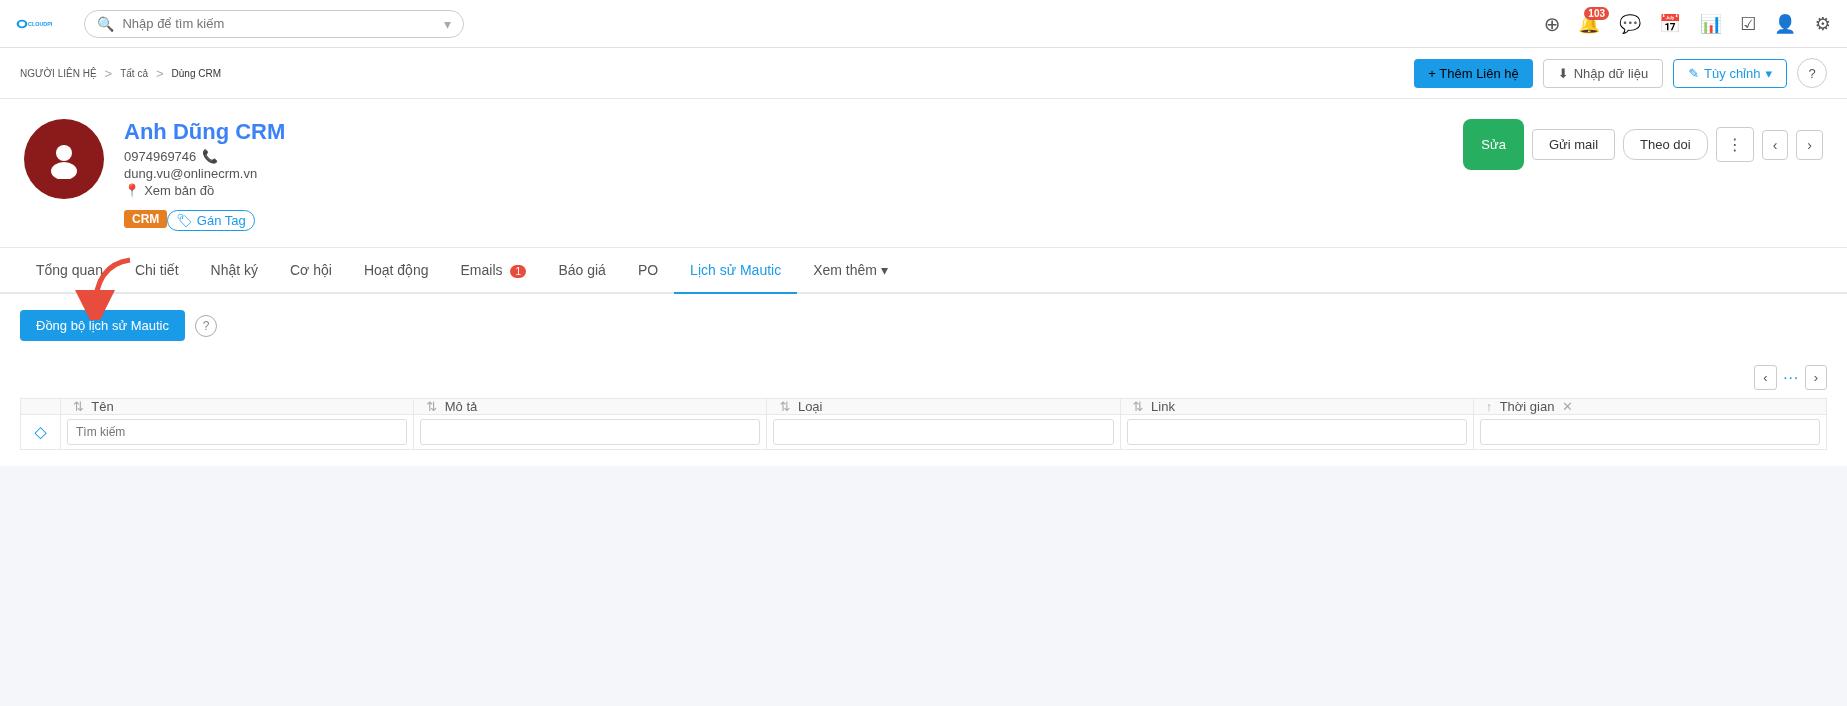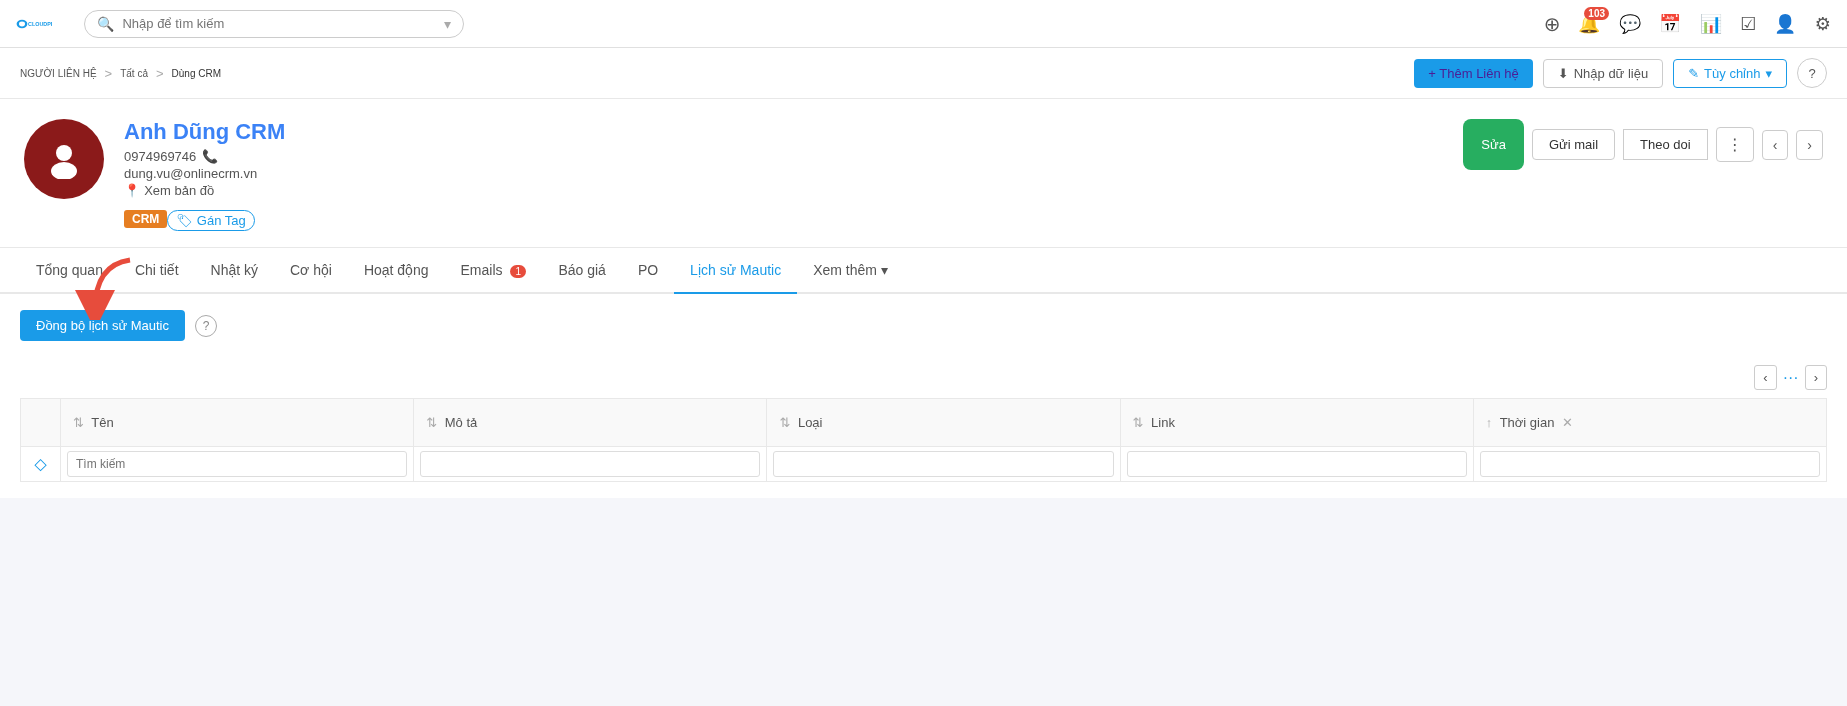--- a/index.html
+++ b/index.html
@@ -90,21 +90,21 @@
       font-size: 13px;
     }
     .breadcrumb-actions {
       margin-left: auto;
       display: flex;
       align-items: center;
       gap: 10px;
     }
     .btn-primary {
       background: #1a9be8;
-      color: #4c1d95;
+      color: #000000;
       border: none;
       border-radius: 4px;
       padding: 7px 14px;
       font-size: 13px;
       cursor: pointer;
       display: flex;
       align-items: center;
       gap: 5px;
     }
     .btn-outline {
@@ -220,21 +220,21 @@
       border: 1px solid #ccc;
       border-radius: 4px;
       padding: 7px 16px;
       font-size: 13px;
       cursor: pointer;
     }
     .btn-theo-doi {
       background: #fff;
       color: #333;
       border: 1px solid #ccc;
-      border-radius: 0;
+      border-radius: 12px;
       padding: 7px 16px;
       font-size: 13px;
       cursor: pointer;
     }
     .btn-dots {
       background: #fff;
       color: #555;
       border: 1px solid #ccc;
       border-radius: 4px;
       padding: 7px 10px;
@@ -321,21 +321,21 @@
     }
 
     
     .data-table {
       width: 100%;
       border-collapse: collapse;
     }
     .data-table th {
       background: #f9f9f9;
       border: 1px solid #e8e8e8;
-      padding: 16px 12px;
+      padding: 0 12px;
       font-size: 13px;
       color: #555;
       font-weight: 500;
       text-align: left;
       white-space: nowrap;
     }
     .data-table td {
       border: 1px solid #e8e8e8;
       padding: 8px 12px;
       font-size: 13px;

